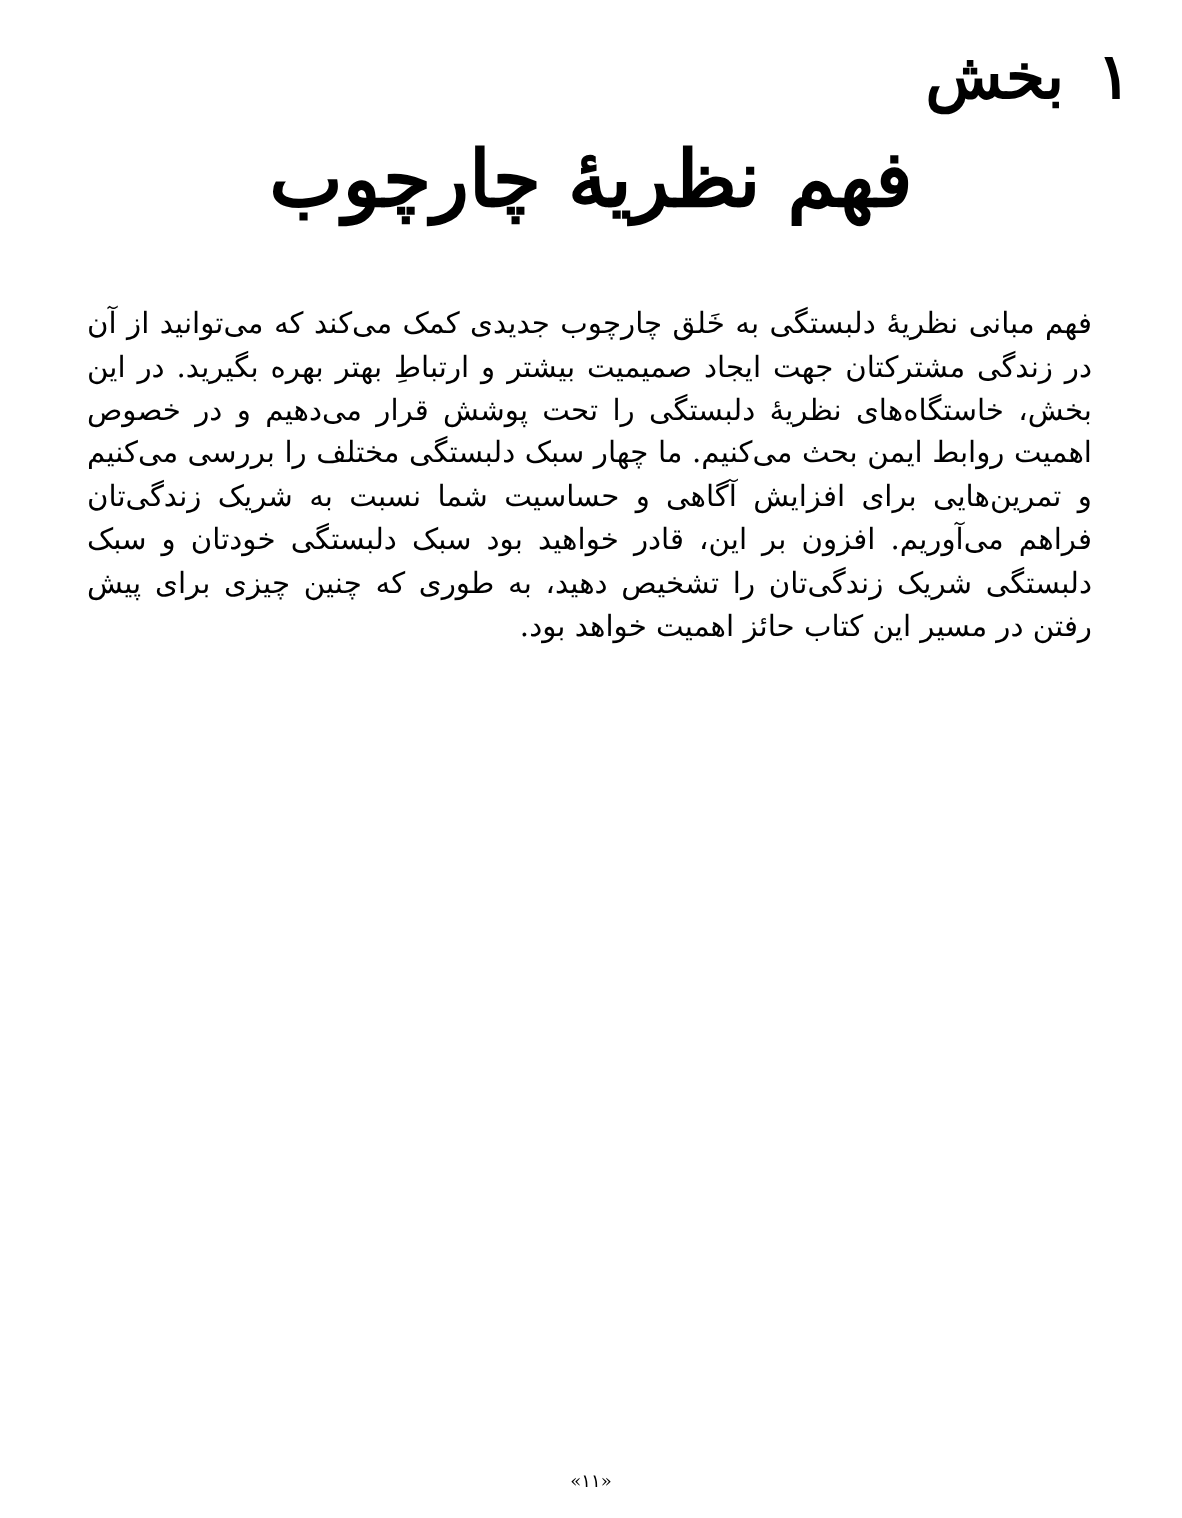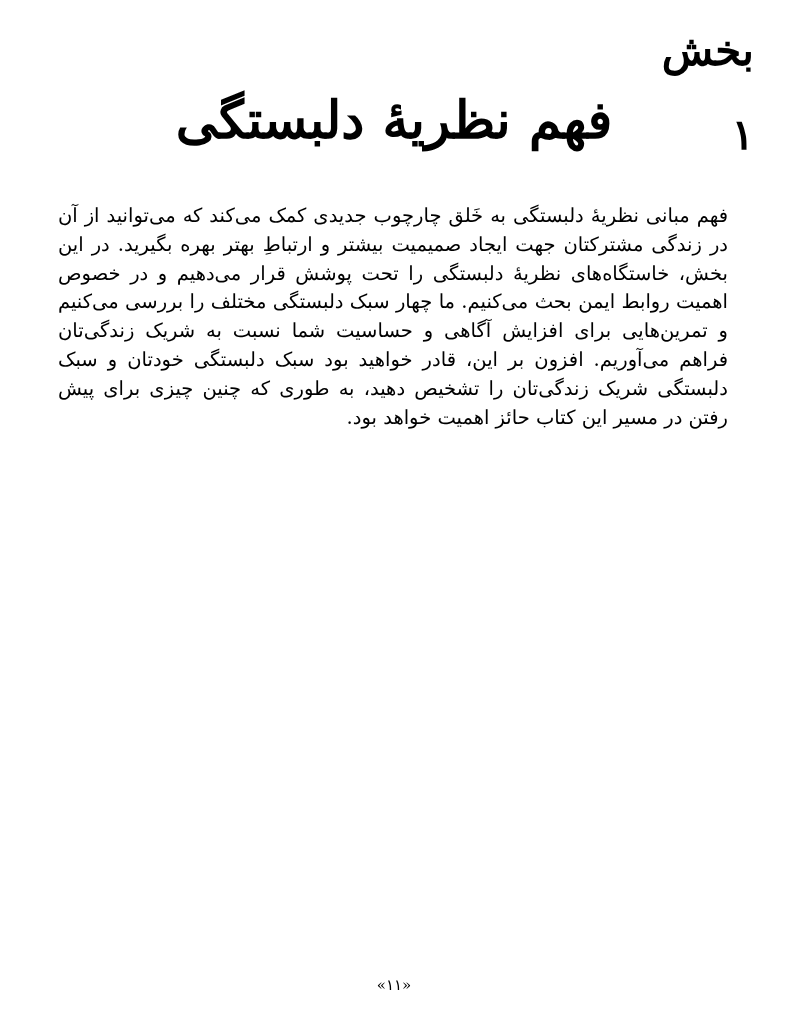--- a/index.html
+++ b/index.html
@@ -19,23 +19,23 @@
     position: absolute;
     inset: 0;
     background: #ffffff;
   }
   
   .chapter-row {
     position: absolute;
     top: 26px;
     right: 34px;
     display: flex;
-    flex-direction: column;
+    flex-direction: row;
     align-items: flex-end;
-    gap: 34px;
+    gap: 22px;
     font-size: 42px;
     font-weight: 700;
     line-height: 1.2;
   }
   
   .book-title {
     position: absolute;
     top: 86px;
     left: 0;
     right: 0;
@@ -58,33 +58,33 @@
     direction: rtl;
     unicode-bidi: plaintext;
   }
   
   .page-number {
     position: absolute;
     bottom: 18px;
     left: 0;
     right: 0;
     text-align: center;
-    font-size: 15px;
+    font-size: 12px;
     direction: rtl;
   }
 </style>
 </head>
 <body>
 
 <div class="page">
 
   <header class="chapter-row" dir="ltr">
     <span dir="rtl">بخش</span>
     <span dir="rtl">۱</span>
   </header>
 
-  <h1 class="book-title" dir="rtl">فهم نظریهٔ دلبستگی</h1>
+  <h1 class="book-title" dir="rtl">فهم نظریهٔ چارچوب</h1>
 
   <p class="body-text" dir="rtl">فهم مبانی نظریهٔ دلبستگی به خَلق چارچوب جدیدی کمک می‌کند که می‌توانید از آن در زندگی مشترکتان جهت ایجاد صمیمیت بیشتر و ارتباطِ بهتر بهره بگیرید. در این بخش، خاستگاه‌های نظریهٔ دلبستگی را تحت پوشش قرار می‌دهیم و در خصوص اهمیت روابط ایمن بحث می‌کنیم. ما چهار سبک دلبستگی مختلف را بررسی می‌کنیم و تمرین‌هایی برای افزایش آگاهی و حساسیت شما نسبت به شریک زندگی‌تان فراهم می‌آوریم. افزون بر این، قادر خواهید بود سبک دلبستگی خودتان و سبک دلبستگی شریک زندگی‌تان را تشخیص دهید، به طوری که چنین چیزی برای پیش رفتن در مسیر این کتاب حائز اهمیت خواهد بود.</p>
 
   <footer class="page-number">«۱۱»</footer>
 
 </div>
 
 </body></html>

